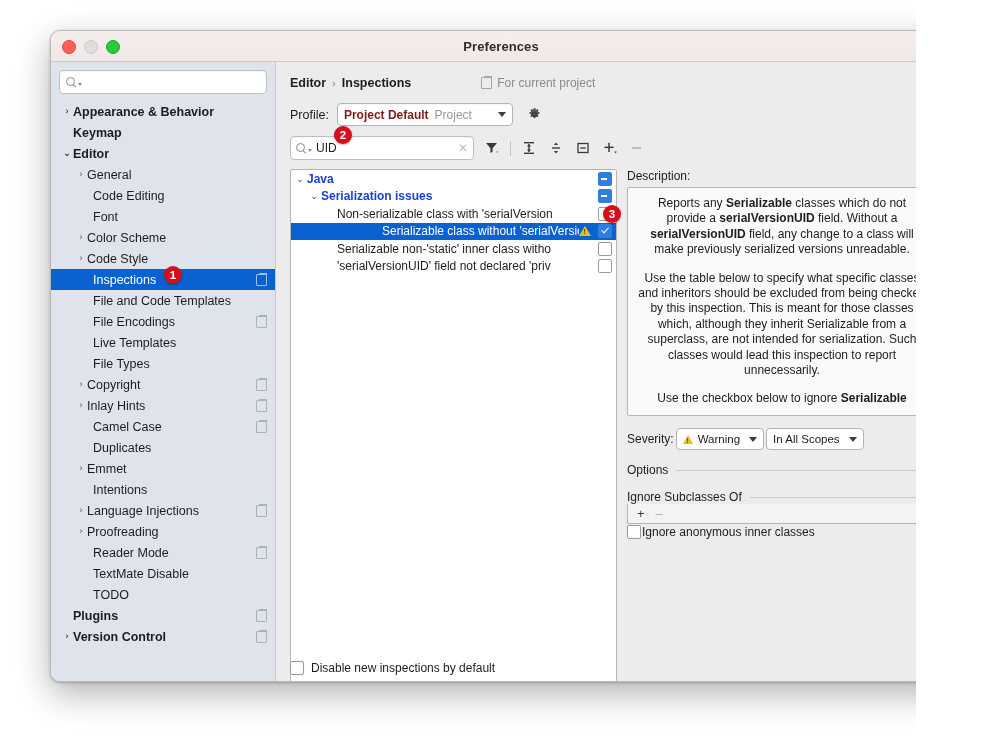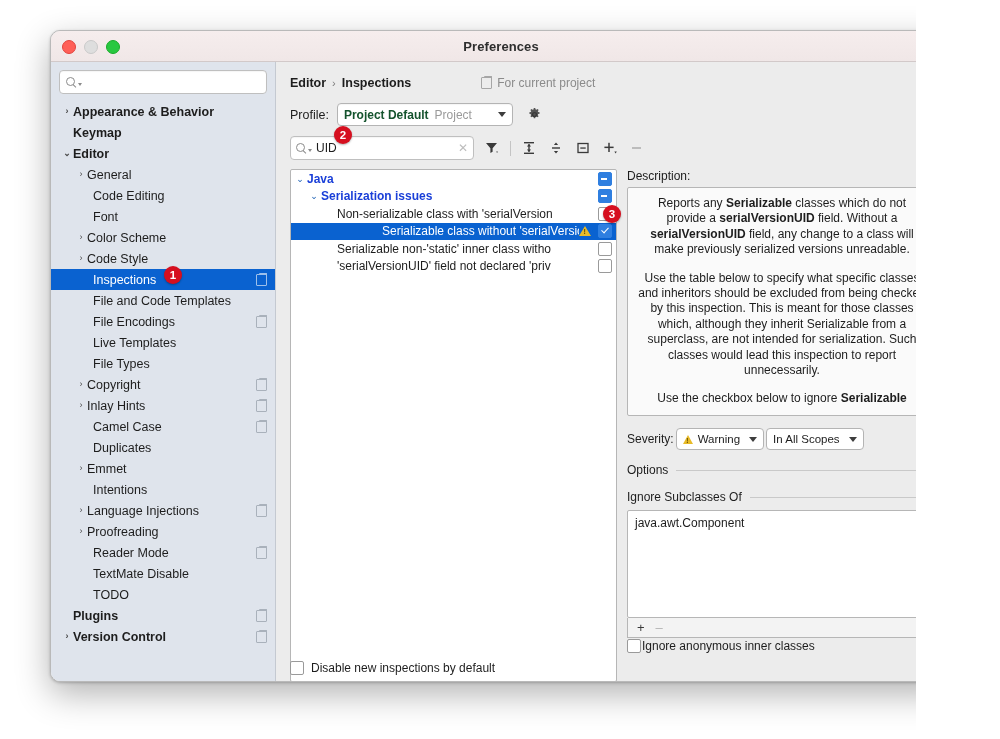--- a/index.html
+++ b/index.html
@@ -121,21 +121,21 @@
   .note-ic::after { content:""; position:absolute; left:2px; top:-2px; width:7px;height:8px;border:1px solid #a6a6a6;border-bottom:none;border-left:none;border-radius:1px;}
 
   .profile-row { display: flex; align-items: center; gap: 8px; margin-top: 11px; }
   .profile-label { font-size: 12.5px; color: #1d1d1d; }
   .combo {
     height: 21px; min-width: 162px;
     background: #fff; border: 1px solid #b4b4b4; border-radius: 4px;
     display: flex; align-items: center; padding: 0 6px;
     box-shadow: inset 0 1px 1px rgba(0,0,0,.04);
   }
-  .combo .v1 { font-size: 12px; font-weight: bold; color: #14532d; }
+  .combo .v1 { font-size: 12px; font-weight: bold; color: #7f1d1d; }
   .combo .v2 { font-size: 12px; color: #9a9a9a; margin-left: 6px; }
   .combo .caret { margin-left: auto; width:0;height:0;border-left:4px solid transparent;border-right:4px solid transparent;border-top:5px solid #3d3d3d;}
   .gear { width: 15px; height: 15px; margin-left: 6px; position: relative; }
 
   .filter-row { display: flex; align-items: center; gap: 9px; margin-top: 10px; }
   .inspsearch {
     width: 172px; height: 22px;
     background: #fff; border: 1px solid #bfbfbf; border-radius: 4px;
     display: flex; align-items: center; padding: 0 5px;
     box-shadow: inset 0 1px 1px rgba(0,0,0,.045);
@@ -525,23 +525,20 @@
             <div class="section-hdr">
               <span class="t">Options</span>
               <span class="line"></span>
             </div>
 
             <div class="section-hdr">
               <span class="t">Ignore Subclasses Of</span>
               <span class="line"></span>
             </div>
 
-            <div class="list-box" id="ignore-list">
-                <div>java.awt.Component</div>
-              </div>
             <div class="list-toolbar">
               <span class="lt-btn">+</span>
               <span class="lt-btn dis">–</span>
             </div>
 
             <div class="cb-row">
               <span class="cb"></span>
               <span class="cb-label">Ignore anonymous inner classes</span>
             </div>
           </div>

